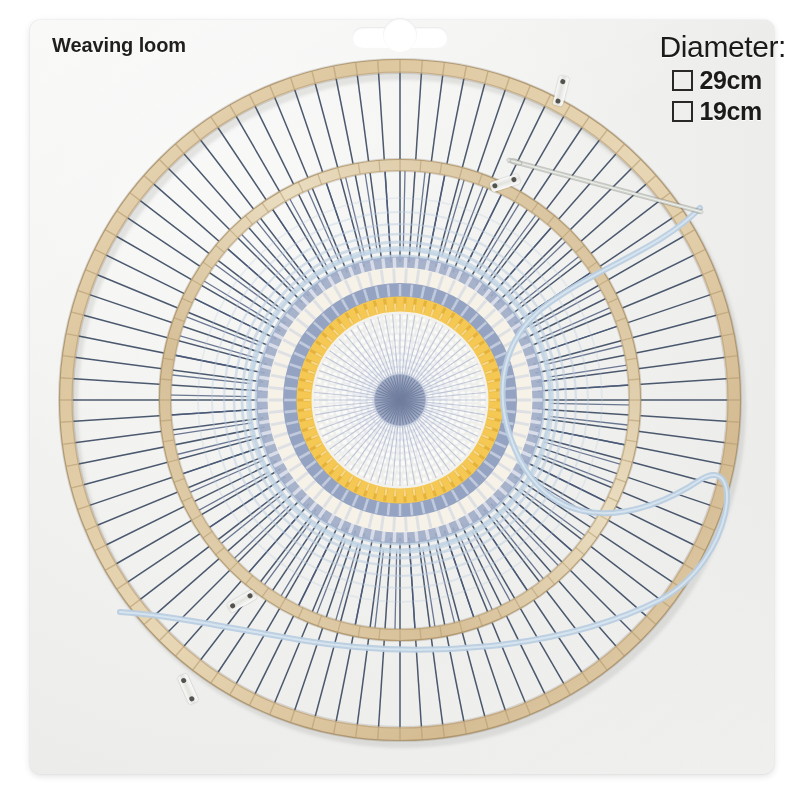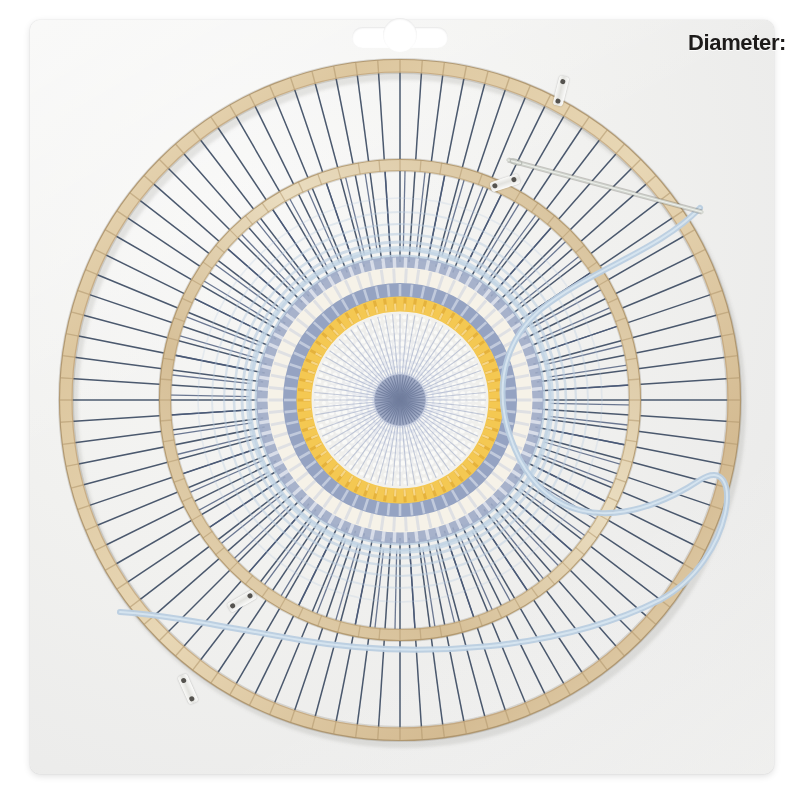--- a/index.html
+++ b/index.html
@@ -38,21 +38,21 @@
   #title{
     position:absolute;left:52px;top:33px;width:290px;
     font-size:20px;font-weight:bold;line-height:1.28;color:#211f1e;
     letter-spacing:-.1px;
     text-shadow:0 1px 0 rgba(255,255,255,.8);
   }
   #diameter-block{
     position:absolute;right:14px;top:30px;text-align:left;
   }
   #diameter-label{
-    font-size:22px;font-weight:bold;color:#1d1b1a;letter-spacing:-.4px;
+    font-size:30px;font-weight:normal;color:#1d1b1a;letter-spacing:-.4px;
     text-shadow:0 1px 0 rgba(255,255,255,.85);
   }
   .opt-row{display:flex;align-items:center;gap:7px;margin-top:2px;padding-left:12px;}
   .opt-box{
     width:17px;height:17px;border:2px solid #2a2827;background:transparent;
     flex:0 0 auto;
   }
   .opt-text{font-size:25px;font-weight:bold;color:#1d1b1a;letter-spacing:-.4px;
             text-shadow:0 1px 0 rgba(255,255,255,.85);}
 
@@ -1479,24 +1479,33 @@
 
     <g>
       <line x1="508" y1="160" x2="702" y2="212" stroke="rgba(90,85,78,.3)" stroke-width="5" filter="url(#soft)"></line>
       <line x1="508" y1="160" x2="702" y2="212" stroke="#cfd3cc" stroke-width="3.2" stroke-linecap="round"></line>
       <line x1="508" y1="160" x2="702" y2="212" stroke="#f2f4f0" stroke-width="1.1" stroke-linecap="round" opacity=".9"></line>
       <ellipse cx="516" cy="162" rx="6" ry="2.6" fill="none" stroke="#b9bdb6" stroke-width="1.2" transform="rotate(15 516 162)"></ellipse>
     </g>
   </svg>
 
   <div id="title">
+    <div>Weaving loom</div>
   </div>
 
   <div id="diameter-block">
     <div id="diameter-label">Diameter:</div>
+    <div class="opt-row">
+      <span class="opt-box"></span>
+      <span class="opt-text">29cm</span>
+    </div>
+    <div class="opt-row">
+      <span class="opt-box"></span>
+      <span class="opt-text">19cm</span>
+    </div>
   </div>
 
   <div class="clip" style="left:183px;top:674px;transform:rotate(-24deg);"></div>
   <div class="clip" style="left:556px;top:76px;transform:rotate(14deg);"></div>
   <div class="clip" style="left:500px;top:168px;transform:rotate(72deg);"></div>
   <div class="clip" style="left:237px;top:586px;transform:rotate(60deg);"></div>
 
 </div>
 
 </body></html>

